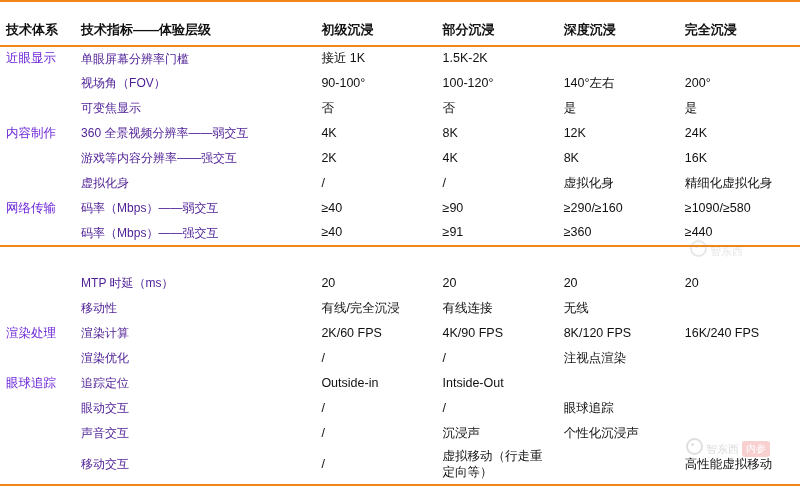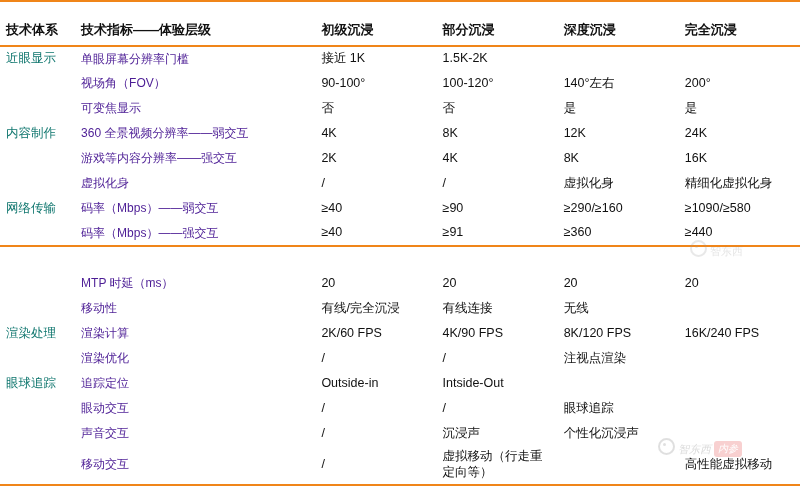--- a/index.html
+++ b/index.html
@@ -54,21 +54,21 @@
     border-bottom: 2.5px solid #f08519;
   }
   .rule-mid {
     border-bottom: 2.5px solid #f08519;
   }
   .rule-bottom {
     border-bottom: 2.5px solid #f08519;
   }
   td.sys {
     font-size: 12.5px;
-    color: #0f766e;
+    color: #6d28d9;
   }
   td.metric {
     font-size: 12px;
     color: #4c1d95;
   }
   td.val {
     font-size: 12.5px;
     color: #111;
   }
   .spacer-row td {
@@ -84,24 +84,23 @@
     color: #888;
     font-family: "Liberation Sans", sans-serif;
     white-space: nowrap;
   }
   .wm-mid {
     left: 690px;
     top: 240px;
     opacity: 0.22;
   }
   .wm-bot {
-    left: 658px;
+    left: 686px;
     top: 438px;
     opacity: 0.30;
-    font-style: italic;
   }
   .wm-badge {
     display: inline-block;
     background: #e03030;
     color: #fff;
     border-radius: 3px;
     padding: 1px 4px;
     font-size: 10px;
     margin-left: 3px;
     vertical-align: 1px;

